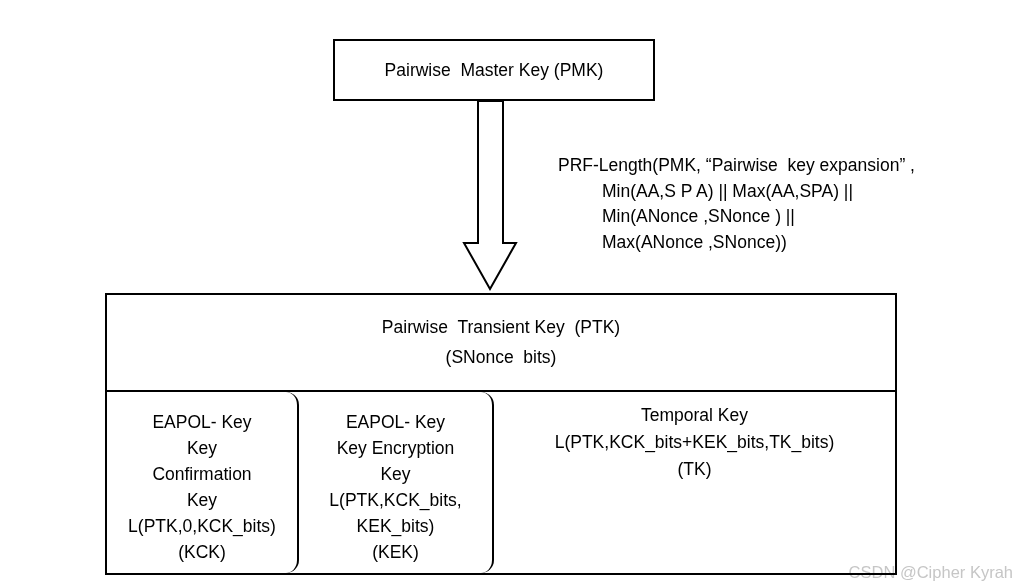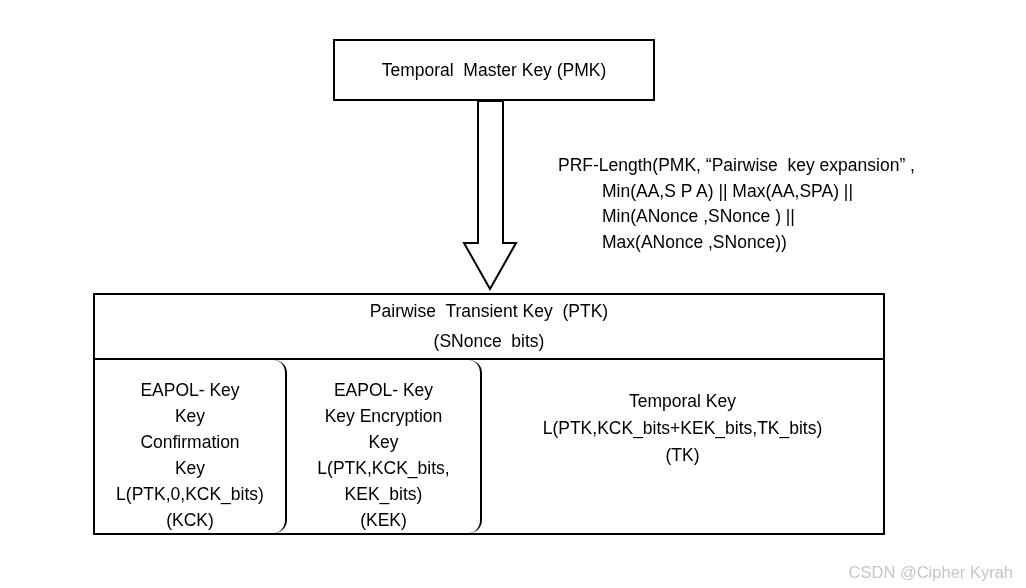--- a/index.html
+++ b/index.html
@@ -43,22 +43,22 @@
     line-height: 25.5px;
     white-space: pre;
     padding-left: 44px;
     text-indent: -44px;
     z-index: 1;
   }
 
   
   .ptk-box {
     position: absolute;
-    left: 93px; top: 293px;
-    width: 792px; height: 242px;
+    left: 105px; top: 293px;
+    width: 792px; height: 282px;
     border: 2px solid #000;
     box-sizing: border-box;
     background: transparent;
     display: flex; flex-direction: column;
     z-index: 1;
   }
   .ptk-header {
     height: 97px;
     box-sizing: border-box;
     border-bottom: 2px solid #000;
@@ -73,42 +73,42 @@
   .ptk-cell {
     box-sizing: border-box;
     text-align: center;
     font-size: 17.5px;
     line-height: 26px;
     white-space: pre-line;
     border-radius: 13px;
   }
   .cell-kck  { width: 192px; border-right: 2px solid #000; padding-top: 17px; }
   .cell-kek  { width: 195px; border-right: 2px solid #000; padding-top: 17px; }
-  .cell-tk   { flex: 1; padding-top: 28px; line-height: 27px; }
+  .cell-tk   { flex: 1; padding-top: 10px; line-height: 27px; }
 
   
   .watermark {
     position: absolute;
     right: 13px; bottom: 6px;
     font-size: 16.5px;
     color: #c6c6c6;
     z-index: 0;
     white-space: pre;
     margin-top: 40px;
   }
 </style>
 </head>
 <body>
 
 <div class="canvas">
 
   <div class="watermark">CSDN @Cipher Kyrah</div>
 
   <div class="pmk-box">
-    <span>Temporal  Master Key (PMK)</span>
+    <span>Pairwise  Master Key (PMK)</span>
   </div>
 
   <svg class="arrow-svg" width="64" height="196" viewBox="0 0 64 196">
     <polygon points="20,2 20,144 6,144 32,190 58,144 45,144 45,2" fill="#ffffff" stroke="#000000" stroke-width="2"></polygon>
   </svg>
 
   <div class="prf-note">PRF-Length(PMK, “Pairwise  key expansion” ,
 Min(AA,S P A) || Max(AA,SPA) ||
 Min(ANonce ,SNonce ) ||
 Max(ANonce ,SNonce))</div>

